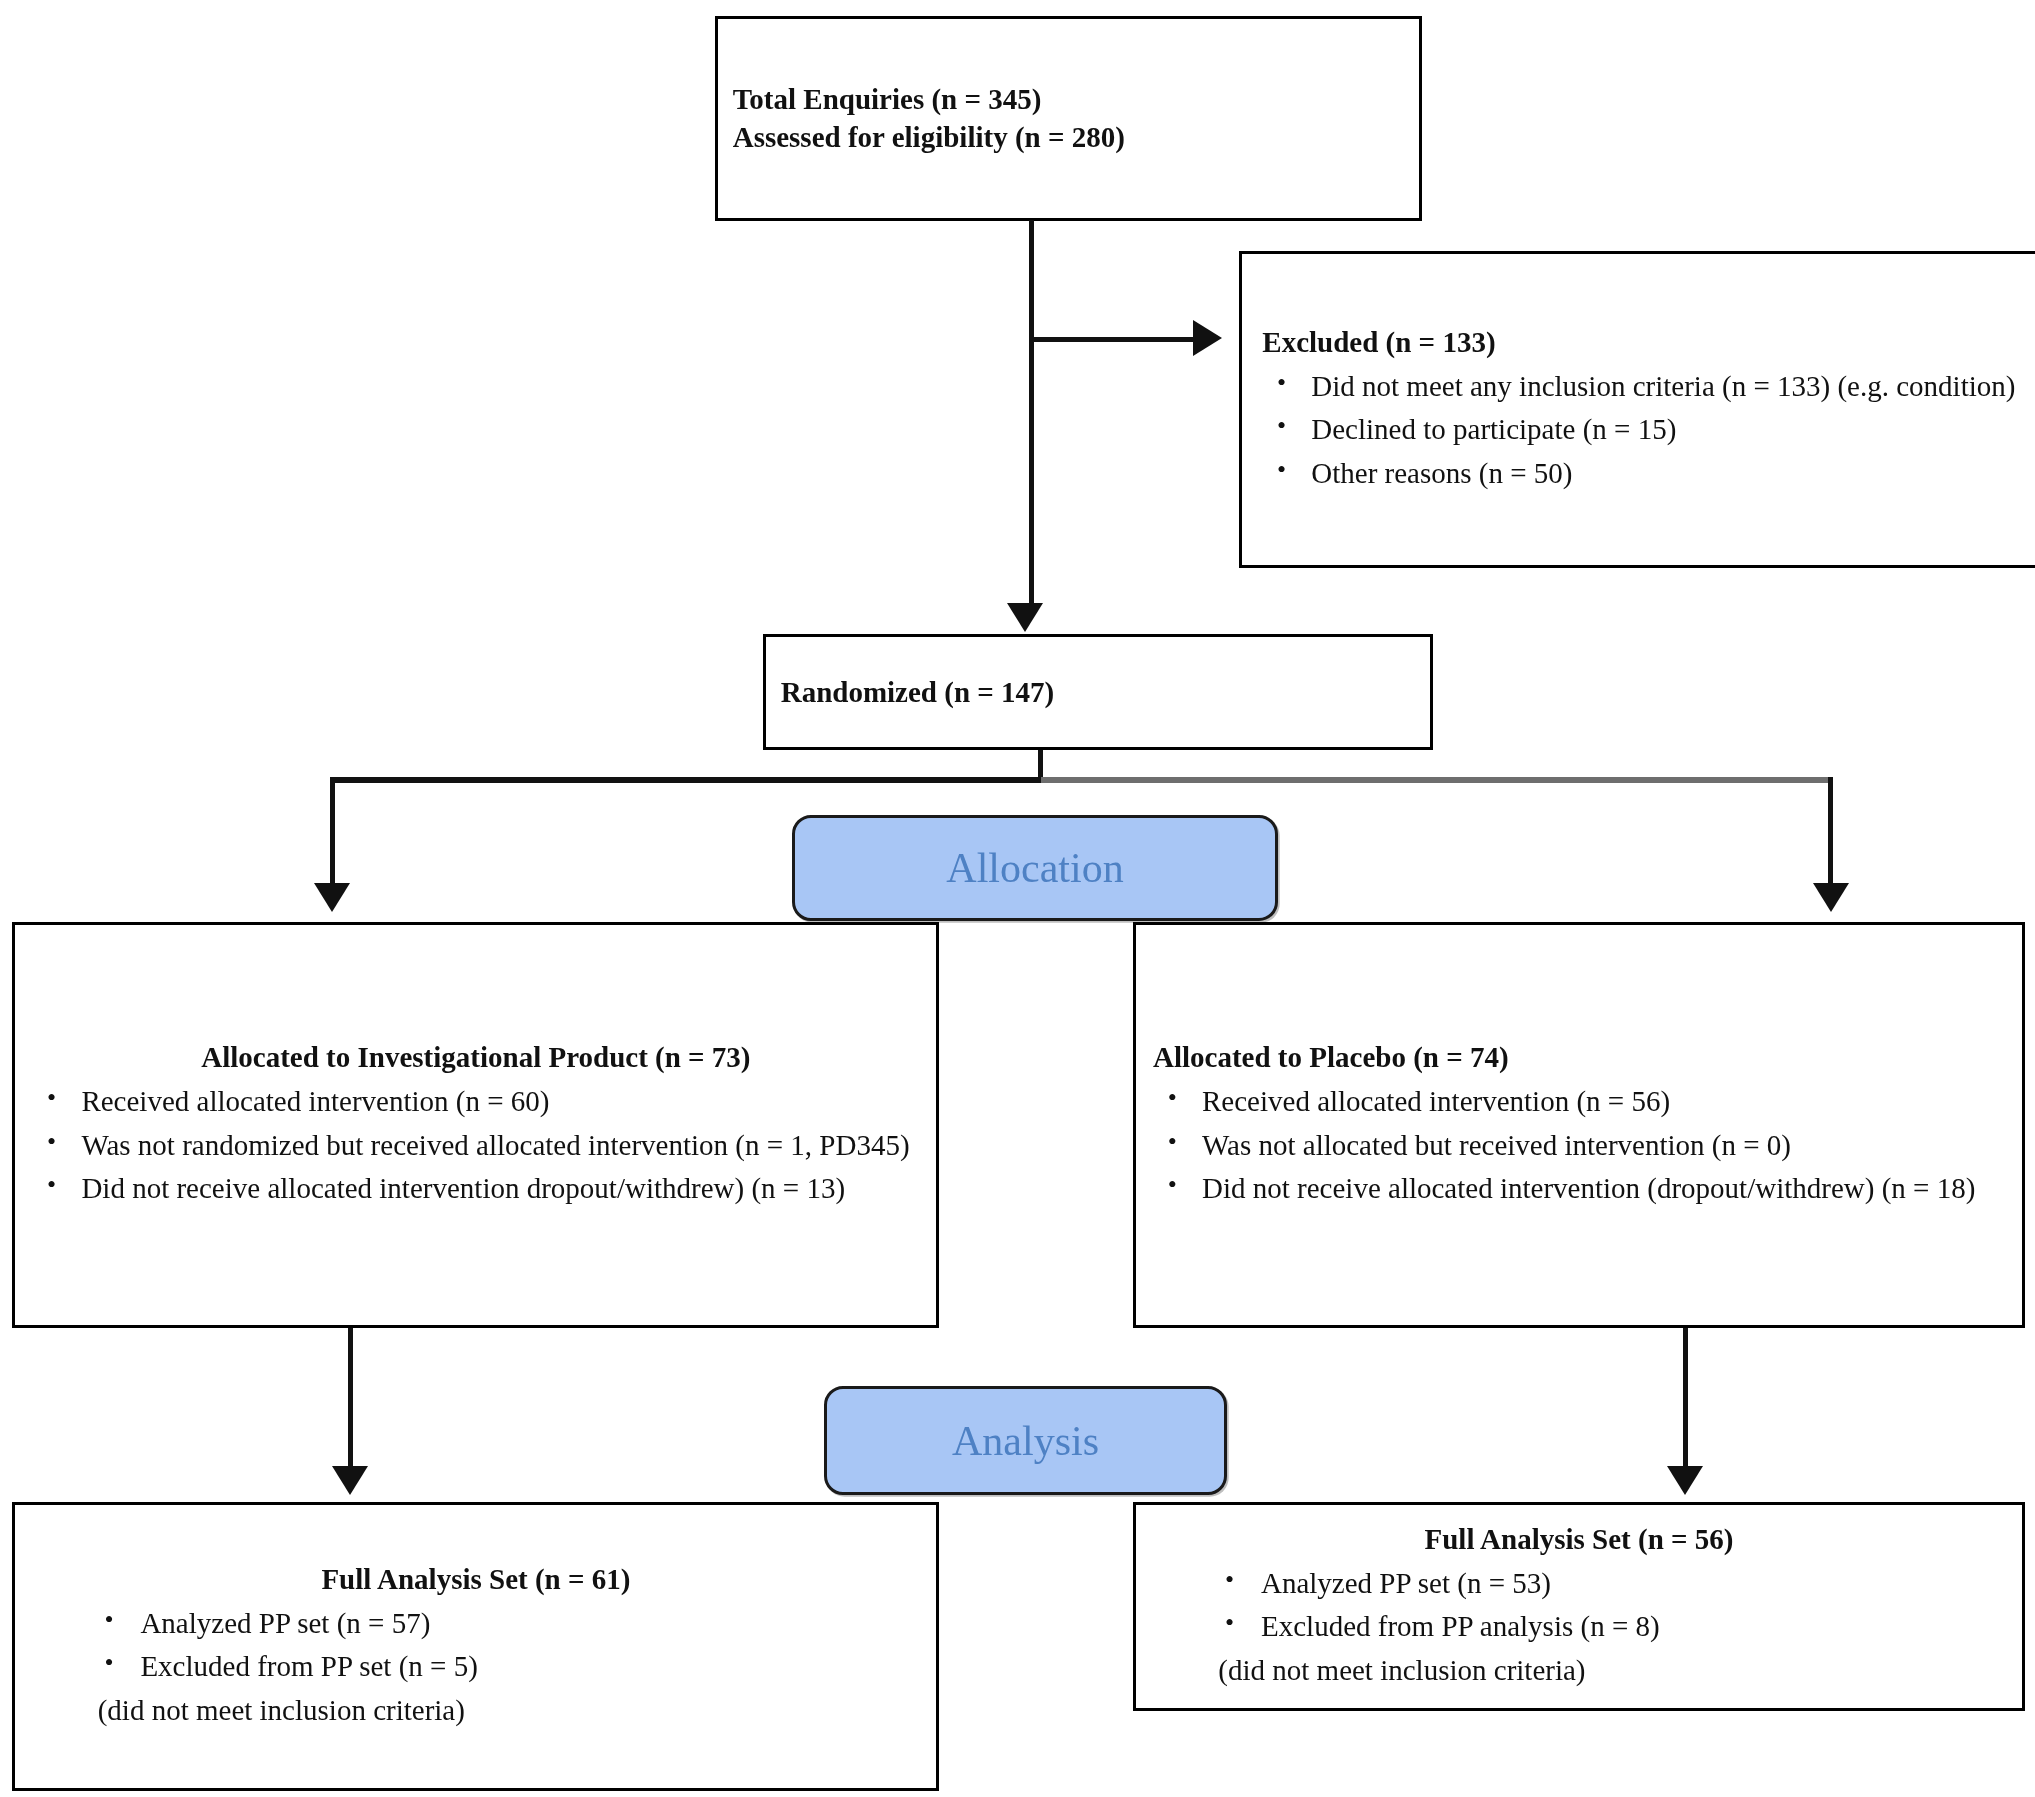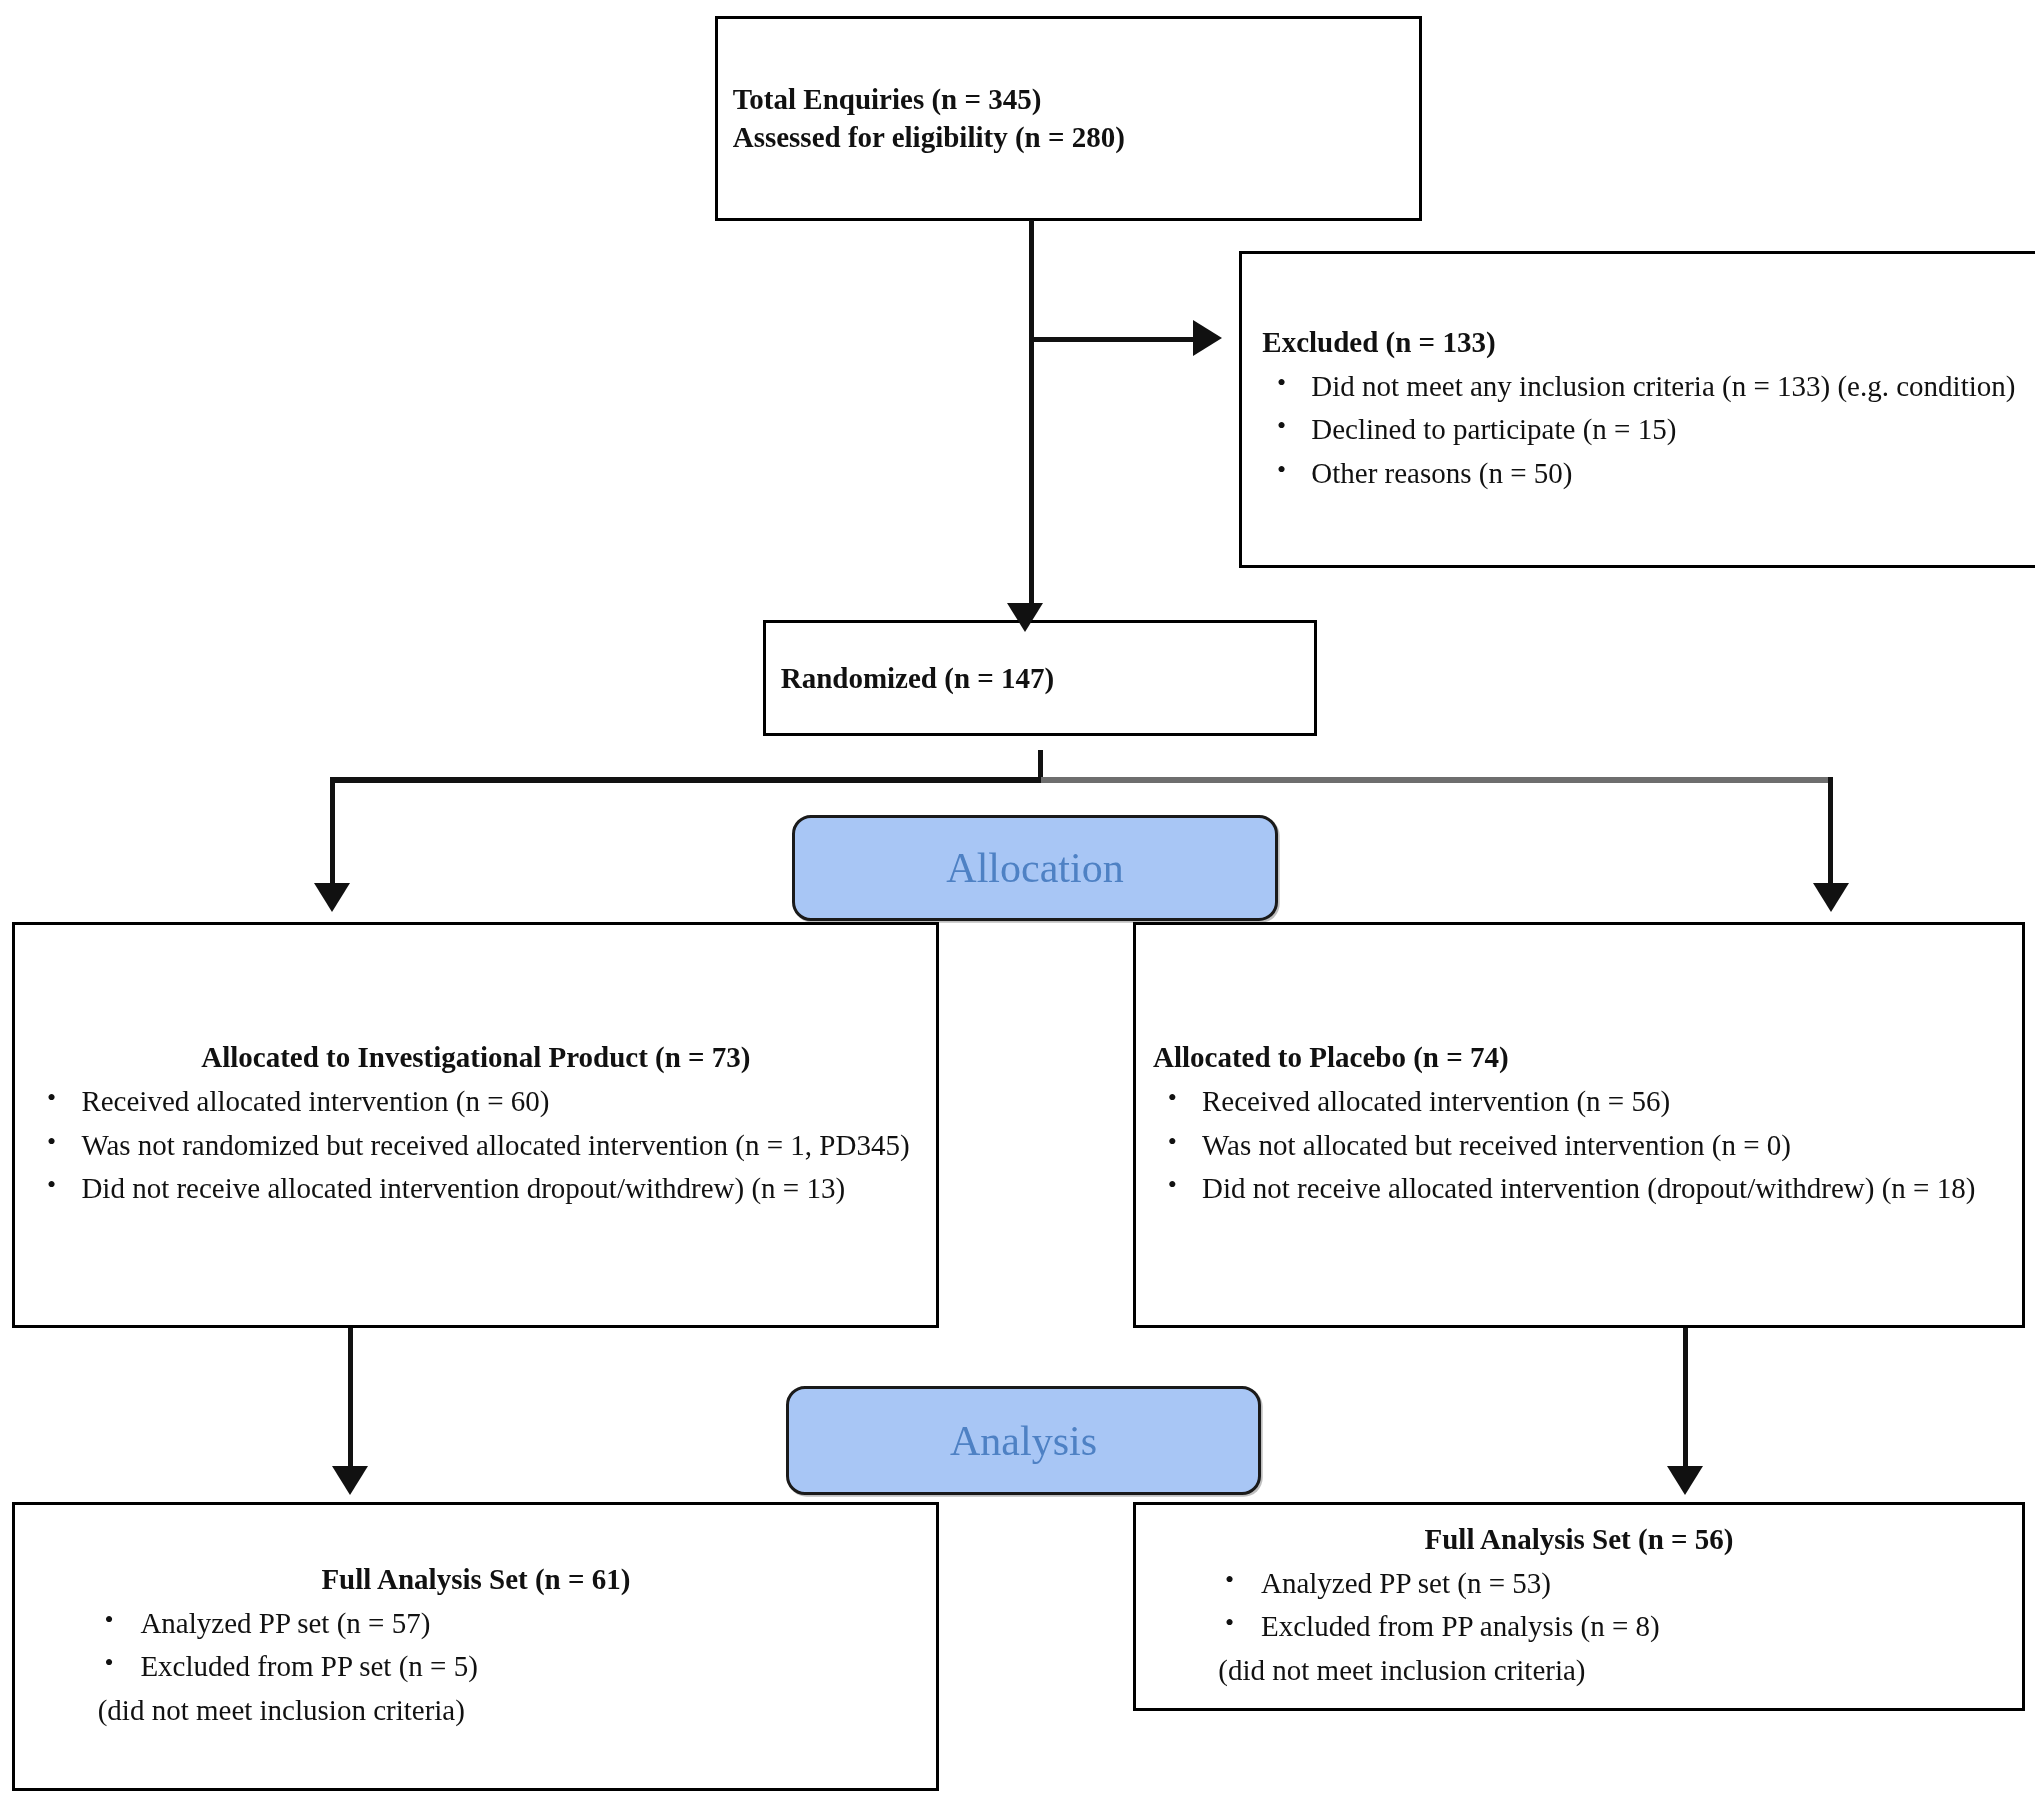--- a/index.html
+++ b/index.html
@@ -49,21 +49,21 @@
     <div class="box-inner" style="padding:0 20.3px;">
       <div class="ttl ctr">Excluded (n = 133)</div>
       <ul class="bl">
         <li>Did not meet any inclusion criteria (n = 133) (e.g. condition)</li>
         <li>Declined to participate (n = 15)</li>
         <li>Other reasons (n = 50)</li>
       </ul>
     </div>
   </div>
 
-  <div class="box" style="left:763px;top:620px;width:554px;height:116px;">
+  <div class="box" style="left:763px;top:634px;width:670px;height:116px;">
     <div class="box-inner">
       <div class="ttl ctr">Randomized (n = 147)</div>
     </div>
   </div>
 
   <div class="box" style="left:12.4px;top:922px;width:927px;height:406px;">
     <div class="box-inner" style="padding:0 17px;">
       <div class="ttl lft">Allocated to Investigational Product (n = 73)</div>
       <ul class="bl">
         <li>Received allocated intervention (n = 60)</li>
@@ -103,21 +103,21 @@
         <li>Excluded from PP analysis (n = 8)</li>
         <li class="nobul">(did not meet inclusion criteria)</li>
       </ul>
     </div>
   </div>
 
   <div class="stage" style="left:792px;top:815px;width:486px;height:106px;">
     <span>Allocation</span>
   </div>
 
-  <div class="stage" style="left:786px;top:1386px;width:475px;height:109px;">
+  <div class="stage" style="left:824px;top:1386px;width:403px;height:109px;">
     <span>Analysis</span>
   </div>
 
   <div class="ln" style="left:1029px;top:220px;width:5.1px;height:384px;"></div>
   <div class="ahead down" style="left:1007px;top:603px;"></div>
 
   <div class="ln" style="left:1032px;top:337px;width:163px;height:4.5px;"></div>
   <div class="ahead right" style="left:1193px;top:320px;"></div>
 
   <div class="ln" style="left:1038px;top:750px;width:5.1px;height:29px;"></div>

